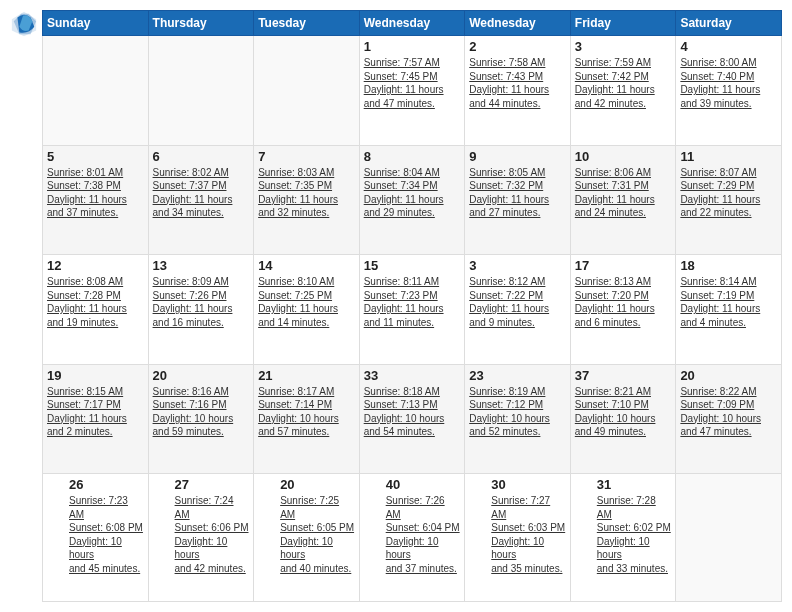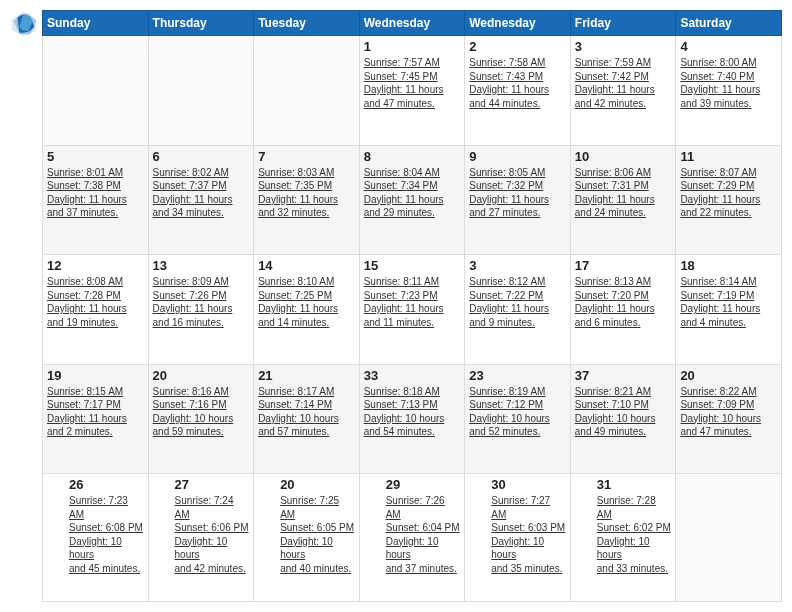--- a/index.html
+++ b/index.html
@@ -255,21 +255,21 @@
           </td>
           <td>
             <span class="day-number">27</span>
             <div class="day-info">Sunrise: 7:24 AM<br>Sunset: 6:06 PM<br>Daylight: 10 hours<br>and 42 minutes.</div>
           </td>
           <td>
             <span class="day-number">20</span>
             <div class="day-info">Sunrise: 7:25 AM<br>Sunset: 6:05 PM<br>Daylight: 10 hours<br>and 40 minutes.</div>
           </td>
           <td>
-            <span class="day-number">29</span>
+            <span class="day-number">40</span>
             <div class="day-info">Sunrise: 7:26 AM<br>Sunset: 6:04 PM<br>Daylight: 10 hours<br>and 37 minutes.</div>
           </td>
           <td>
             <span class="day-number">30</span>
             <div class="day-info">Sunrise: 7:27 AM<br>Sunset: 6:03 PM<br>Daylight: 10 hours<br>and 35 minutes.</div>
           </td>
           <td>
             <span class="day-number">31</span>
             <div class="day-info">Sunrise: 7:28 AM<br>Sunset: 6:02 PM<br>Daylight: 10 hours<br>and 33 minutes.</div>
           </td>

